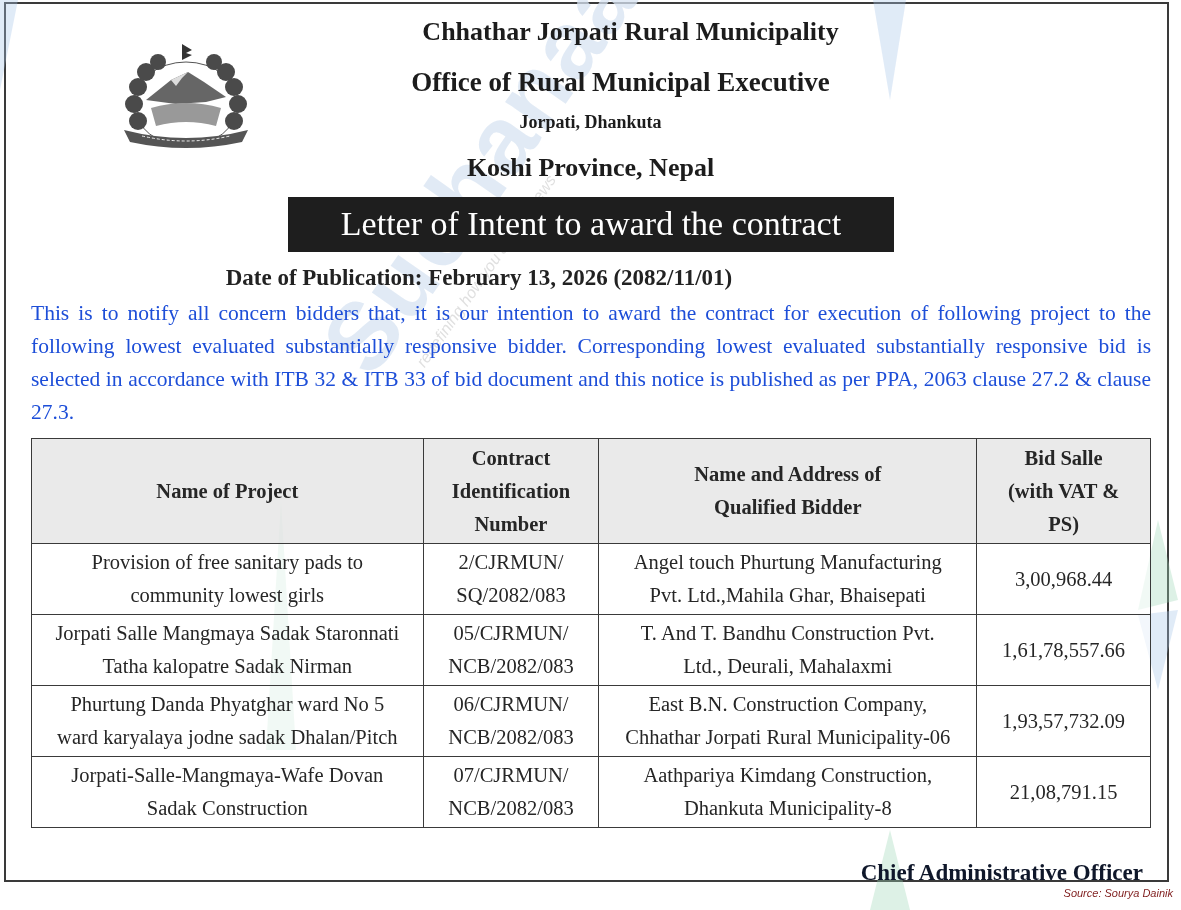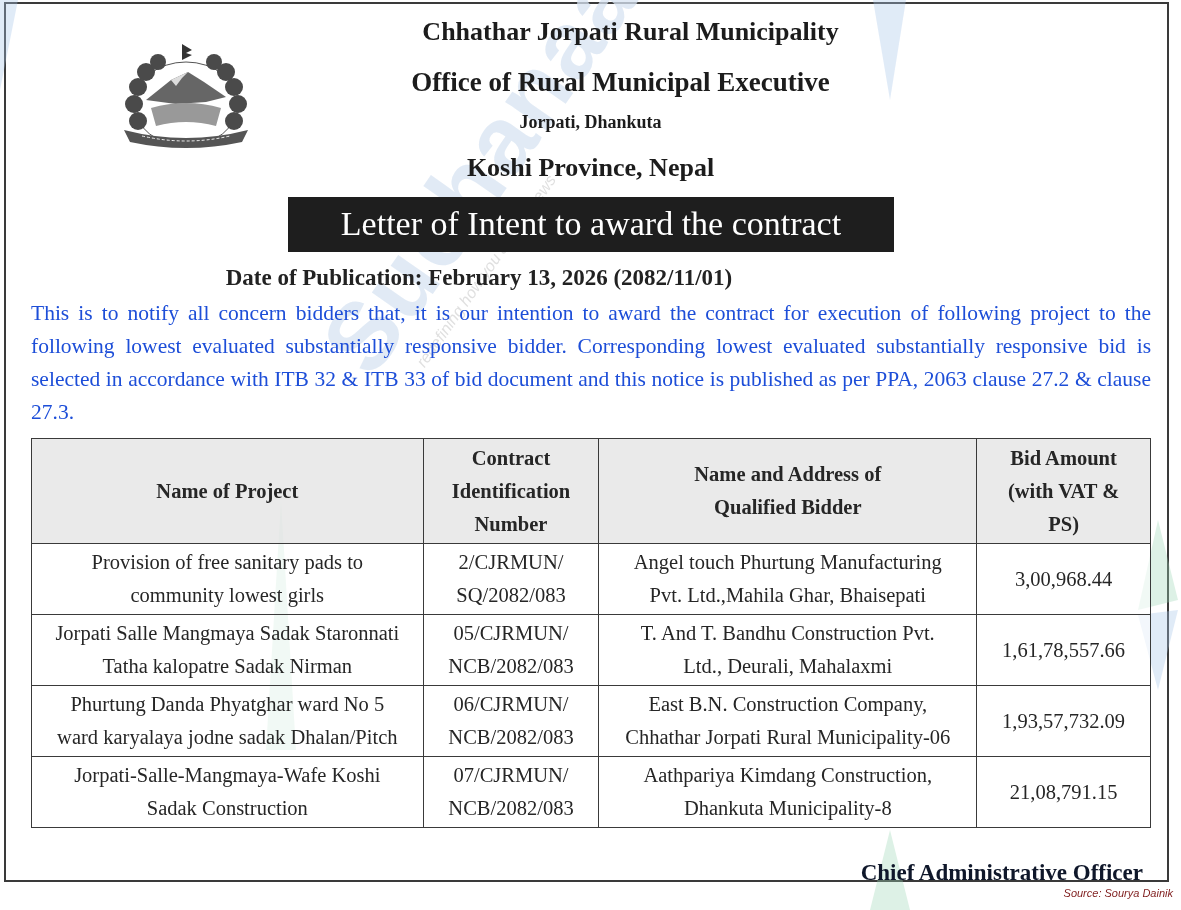--- a/index.html
+++ b/index.html
@@ -111,21 +111,21 @@
       <th class="col2">
         <span class="cell-line">Contract</span>
         <span class="cell-line">Identification</span>
         <span class="cell-line">Number</span>
       </th>
       <th class="col3">
         <span class="cell-line">Name and Address of</span>
         <span class="cell-line">Qualified Bidder</span>
       </th>
       <th class="col4">
-        <span class="cell-line">Bid Amount</span>
+        <span class="cell-line">Bid Salle</span>
         <span class="cell-line">(with VAT &amp;</span>
         <span class="cell-line">PS)</span>
       </th>
     </tr>
   </thead>
   <tbody>
     <tr>
       <td>
           <span class="cell-line">Provision of free sanitary pads to</span>
           <span class="cell-line">community lowest girls</span>
@@ -165,21 +165,21 @@
           <span class="cell-line">NCB/2082/083</span>
         </td>
       <td>
           <span class="cell-line">East B.N. Construction Company,</span>
           <span class="cell-line">Chhathar Jorpati Rural Municipality-06</span>
         </td>
       <td>1,93,57,732.09</td>
     </tr>
     <tr>
       <td>
-          <span class="cell-line">Jorpati-Salle-Mangmaya-Wafe Koshi</span>
+          <span class="cell-line">Jorpati-Salle-Mangmaya-Wafe Dovan</span>
           <span class="cell-line">Sadak Construction</span>
         </td>
       <td>
           <span class="cell-line">07/CJRMUN/</span>
           <span class="cell-line">NCB/2082/083</span>
         </td>
       <td>
           <span class="cell-line">Aathpariya Kimdang Construction,</span>
           <span class="cell-line">Dhankuta Municipality-8</span>
         </td>

